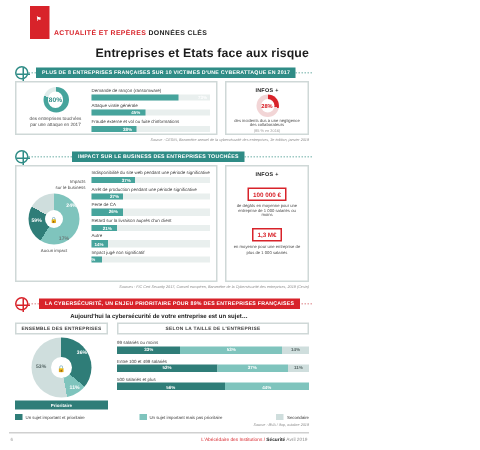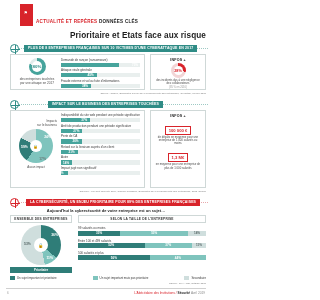--- a/index.html
+++ b/index.html
@@ -155,21 +155,21 @@
 
 <div class="page">
 
   <div class="red-flag">
     <span class="pin">⚑</span>
   </div>
   <div class="kicker">
     <span class="k1">ACTUALITÉ ET REPÈRES</span>
     <span class="k2">DONNÉES CLÉS</span>
   </div>
-  <div class="title">Prioritaire et Etats face aux risque</div>
+  <div class="title">Entreprises et Etats face aux risque</div>
 
   <div class="section" style="top:44px;">
     <div class="banner">
       <div class="dots"></div>
       <div class="globe"></div>
       <div class="btitle" style="left:24px;">PLUS DE 8 ENTREPRISES FRANÇAISES SUR 10 VICTIMES D'UNE CYBERATTAQUE EN 2017</div>
     </div>
   </div>
 
   <div class="panel" style="left:10px; top:54px; width:135px; height:36px;">

